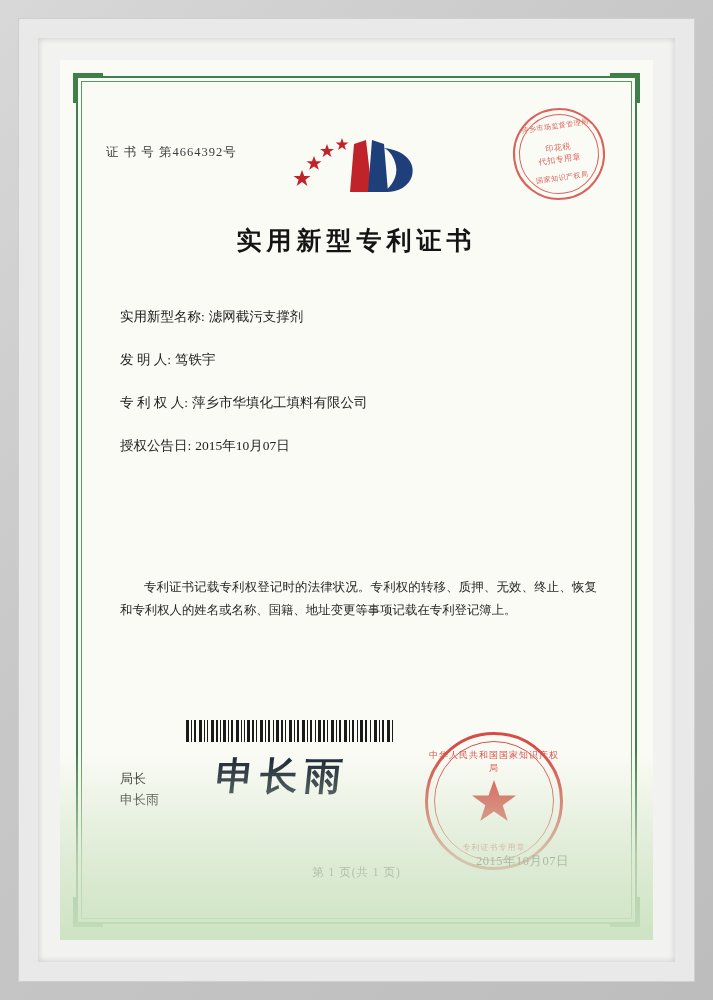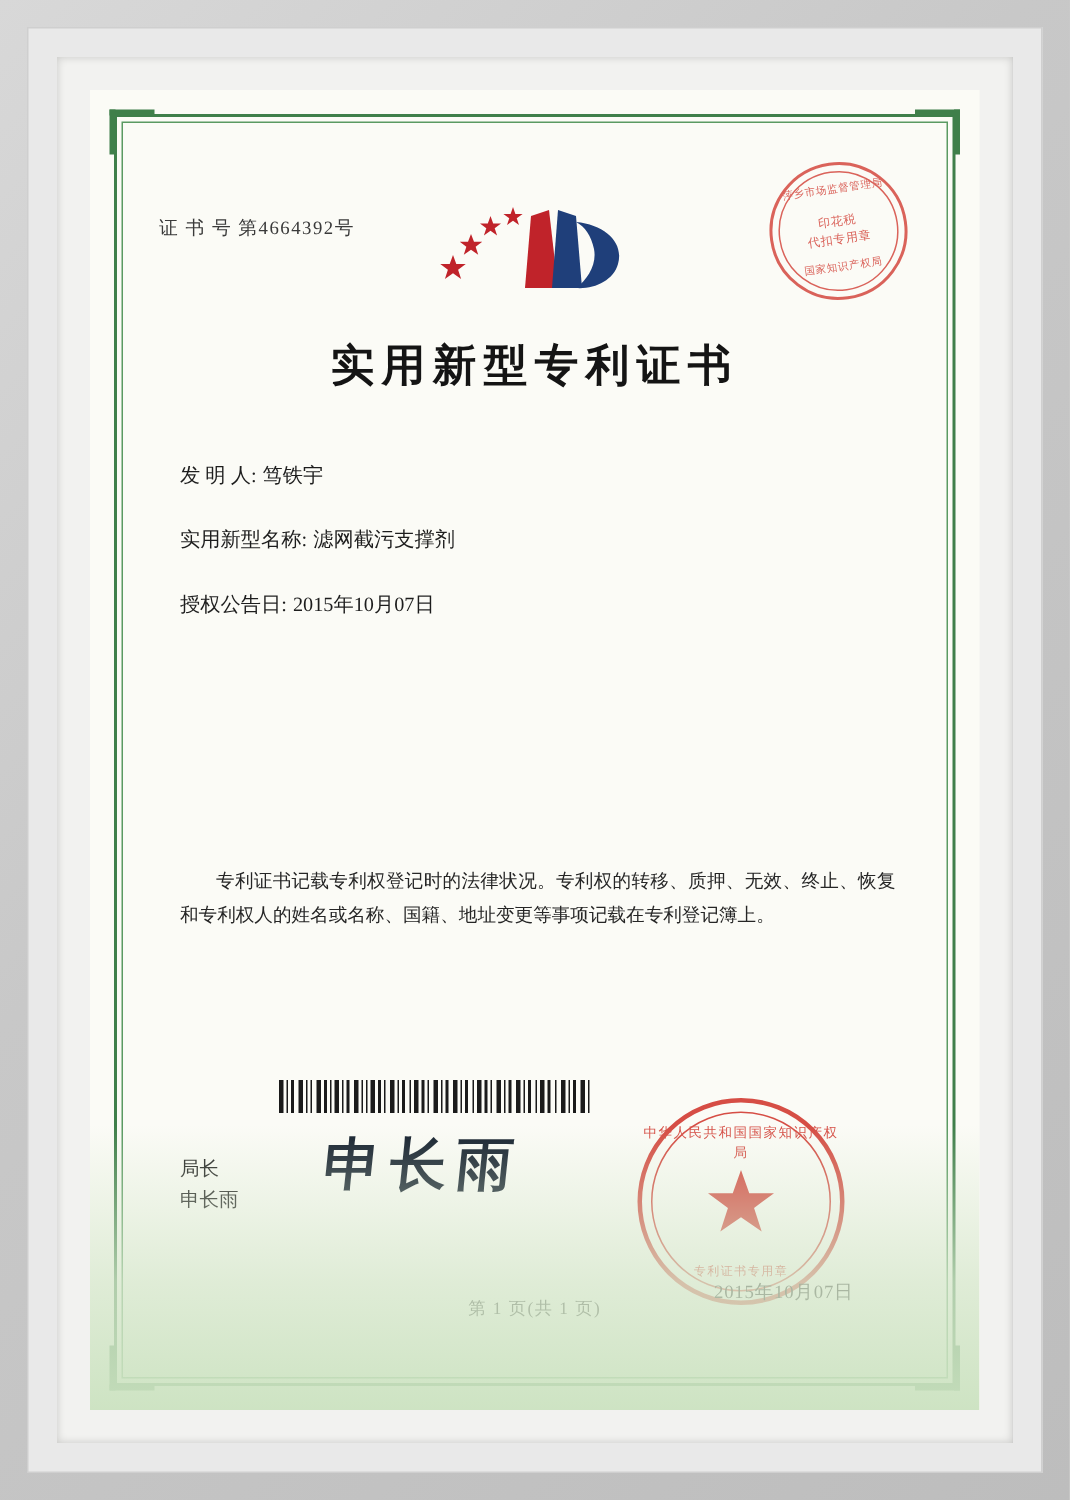--- a/index.html
+++ b/index.html
@@ -118,21 +118,21 @@
   .seal-tr .t1 { top: 12px; }
   .seal-tr .t2 { top: 33px; font-size: 8px; }
   .seal-tr .t3 { top: 45px; font-size: 8px; }
   .seal-tr .t4 { top: 64px; }
 
   .title {
     position: absolute;
     left: 0; right: 0;
     top: 128px;
     text-align: center;
-    font-size: 29px;
+    font-size: 25px;
     font-weight: bold;
     letter-spacing: 5px;
     color: #141414;
     font-family: "Liberation Serif", serif;
   }
 
   .fields {
     position: absolute;
     left: 22px;
     right: 14px;
@@ -292,24 +292,27 @@
         <div class="txt t1">萍乡市场监督管理局</div>
         <div class="txt t2">印花税</div>
         <div class="txt t3">代扣专用章</div>
         <div class="txt t4">国家知识产权局</div>
       </div>
 
       <div class="title">实用新型专利证书</div>
 
       <div class="fields">
         <div class="field">
+          <span class="lbl">实用新型名称:</span><span class="val">滤网截污支撑剂</span>
+        </div>
+        <div class="field">
           <span class="lbl">发  明  人:</span><span class="val">笃铁宇</span>
         </div>
         <div class="field">
-          <span class="lbl">实用新型名称:</span><span class="val">滤网截污支撑剂</span>
+          <span class="lbl">专 利 权 人:</span><span class="val">萍乡市华填化工填料有限公司</span>
         </div>
         <div class="field">
           <span class="lbl">授权公告日:</span><span class="val">2015年10月07日</span>
         </div>
       </div>
 
       <div class="para">
         <p>专利证书记载专利权登记时的法律状况。专利权的转移、质押、无效、终止、恢复和专利权人的姓名或名称、国籍、地址变更等事项记载在专利登记簿上。</p>
       </div>
 

